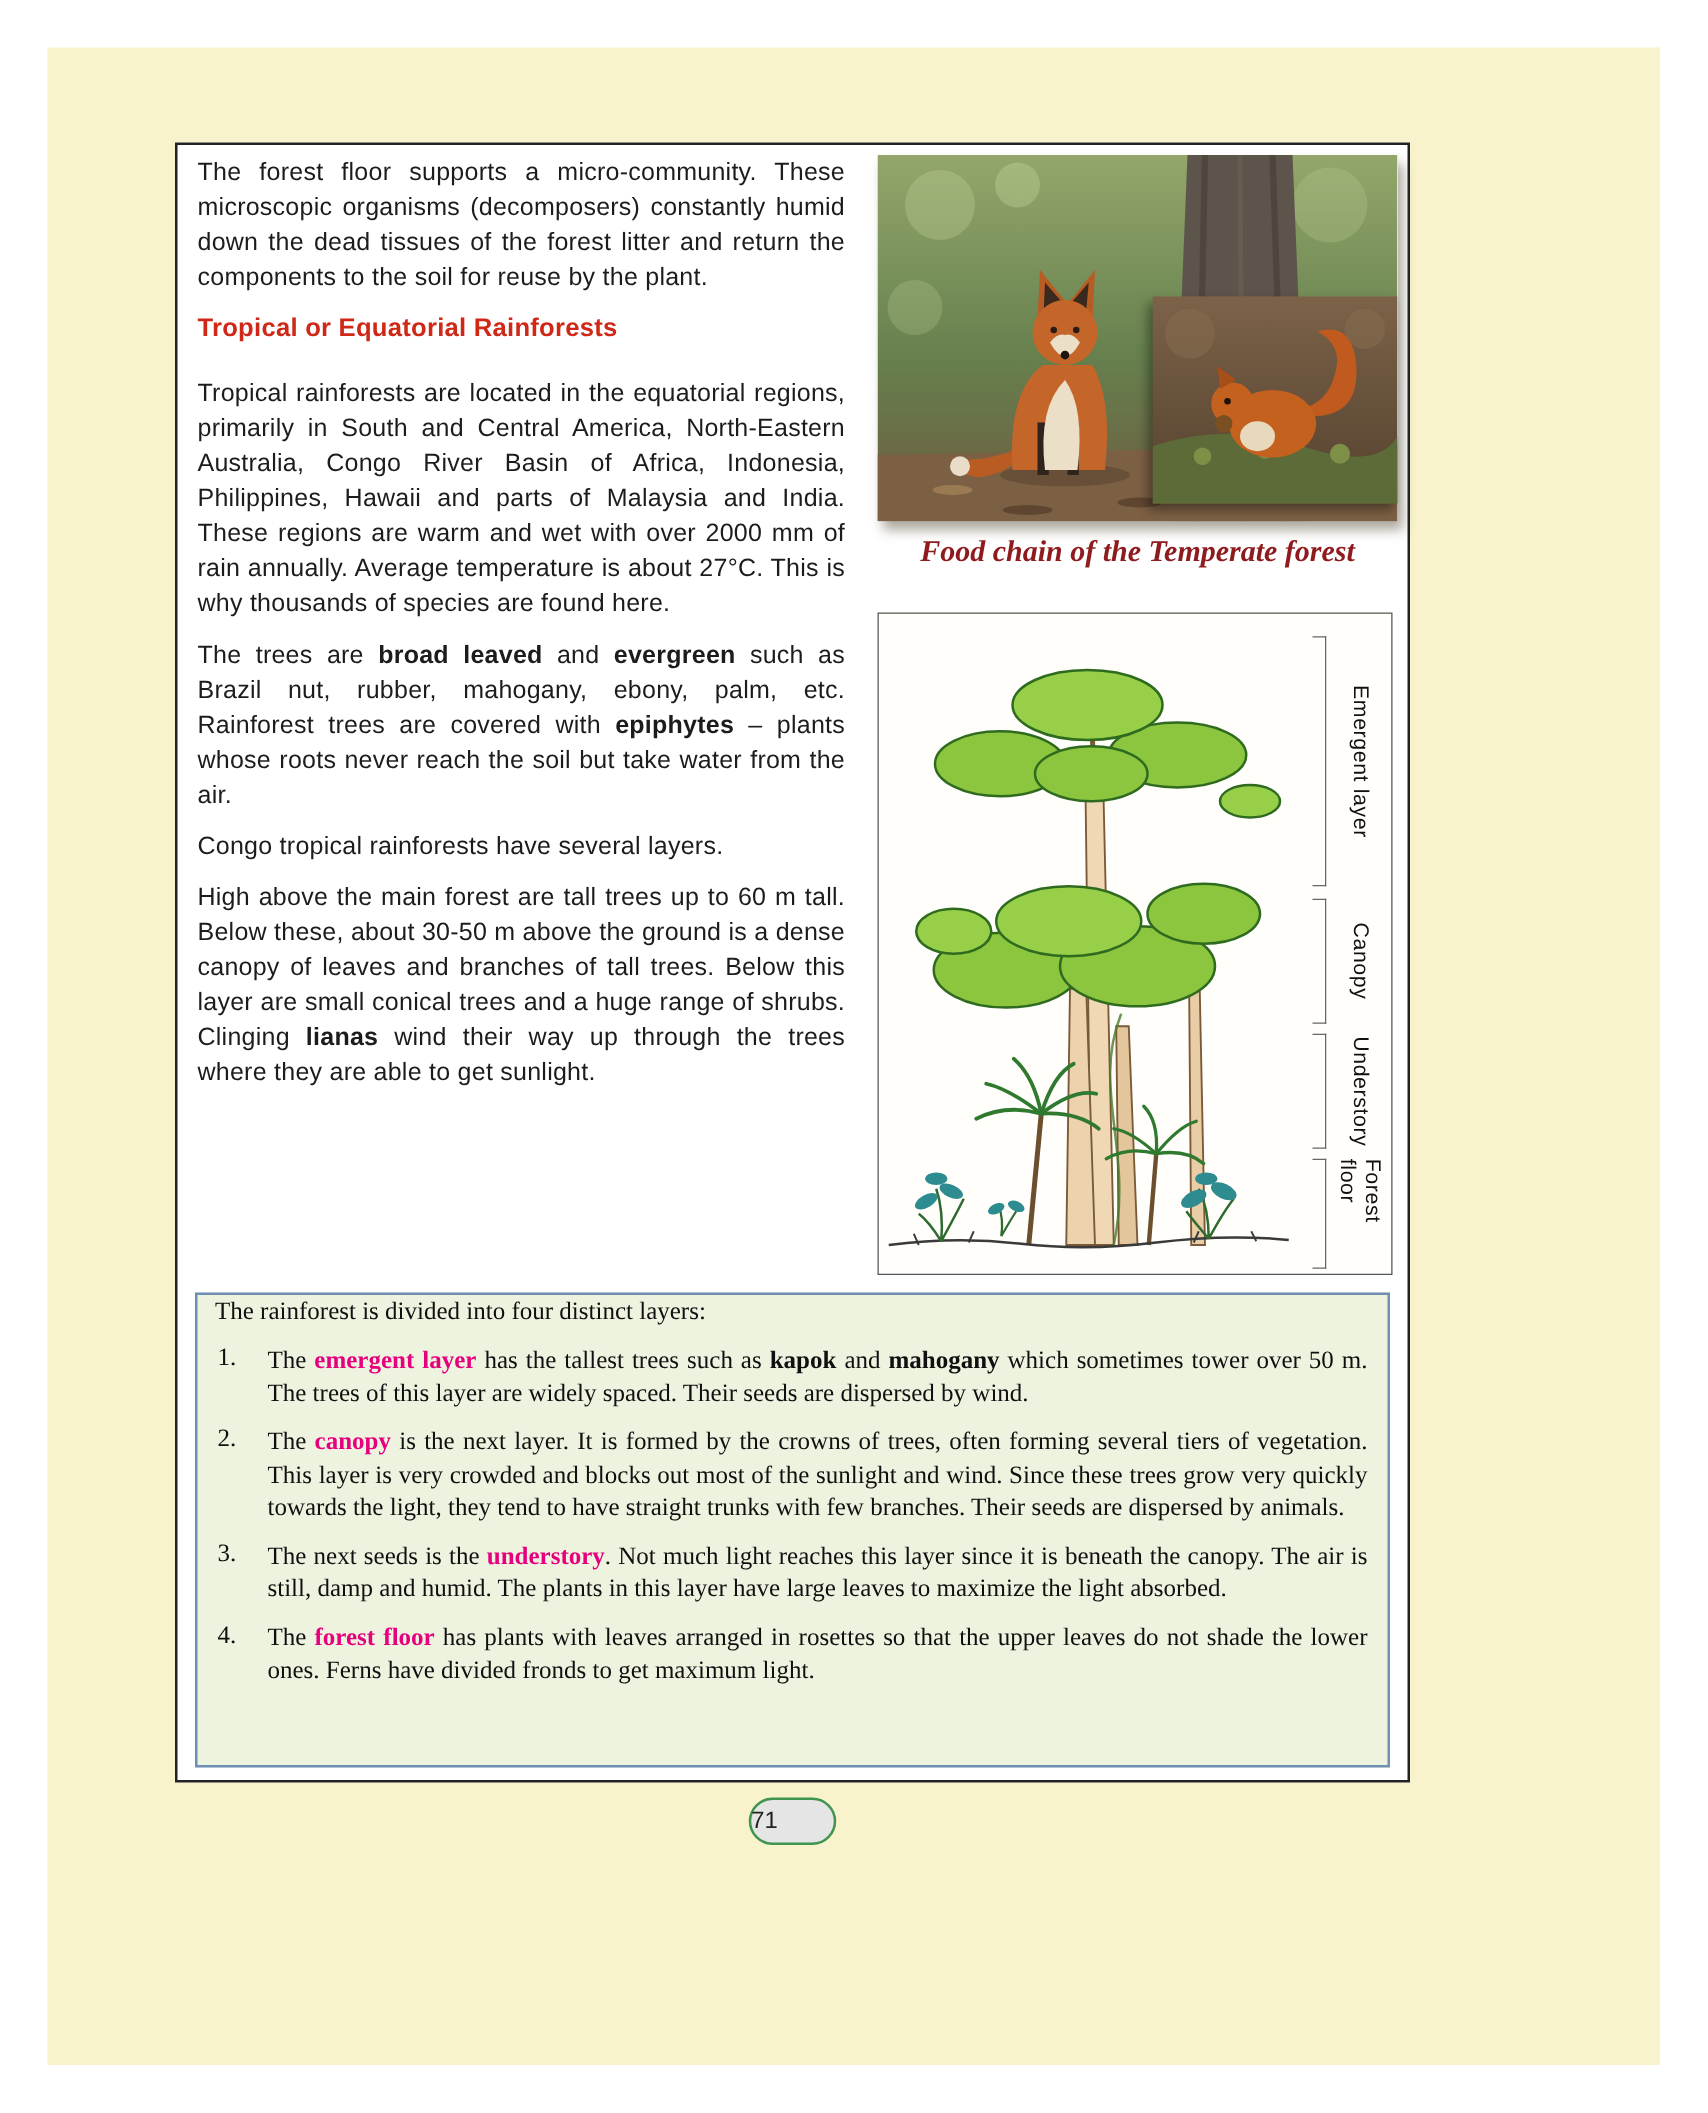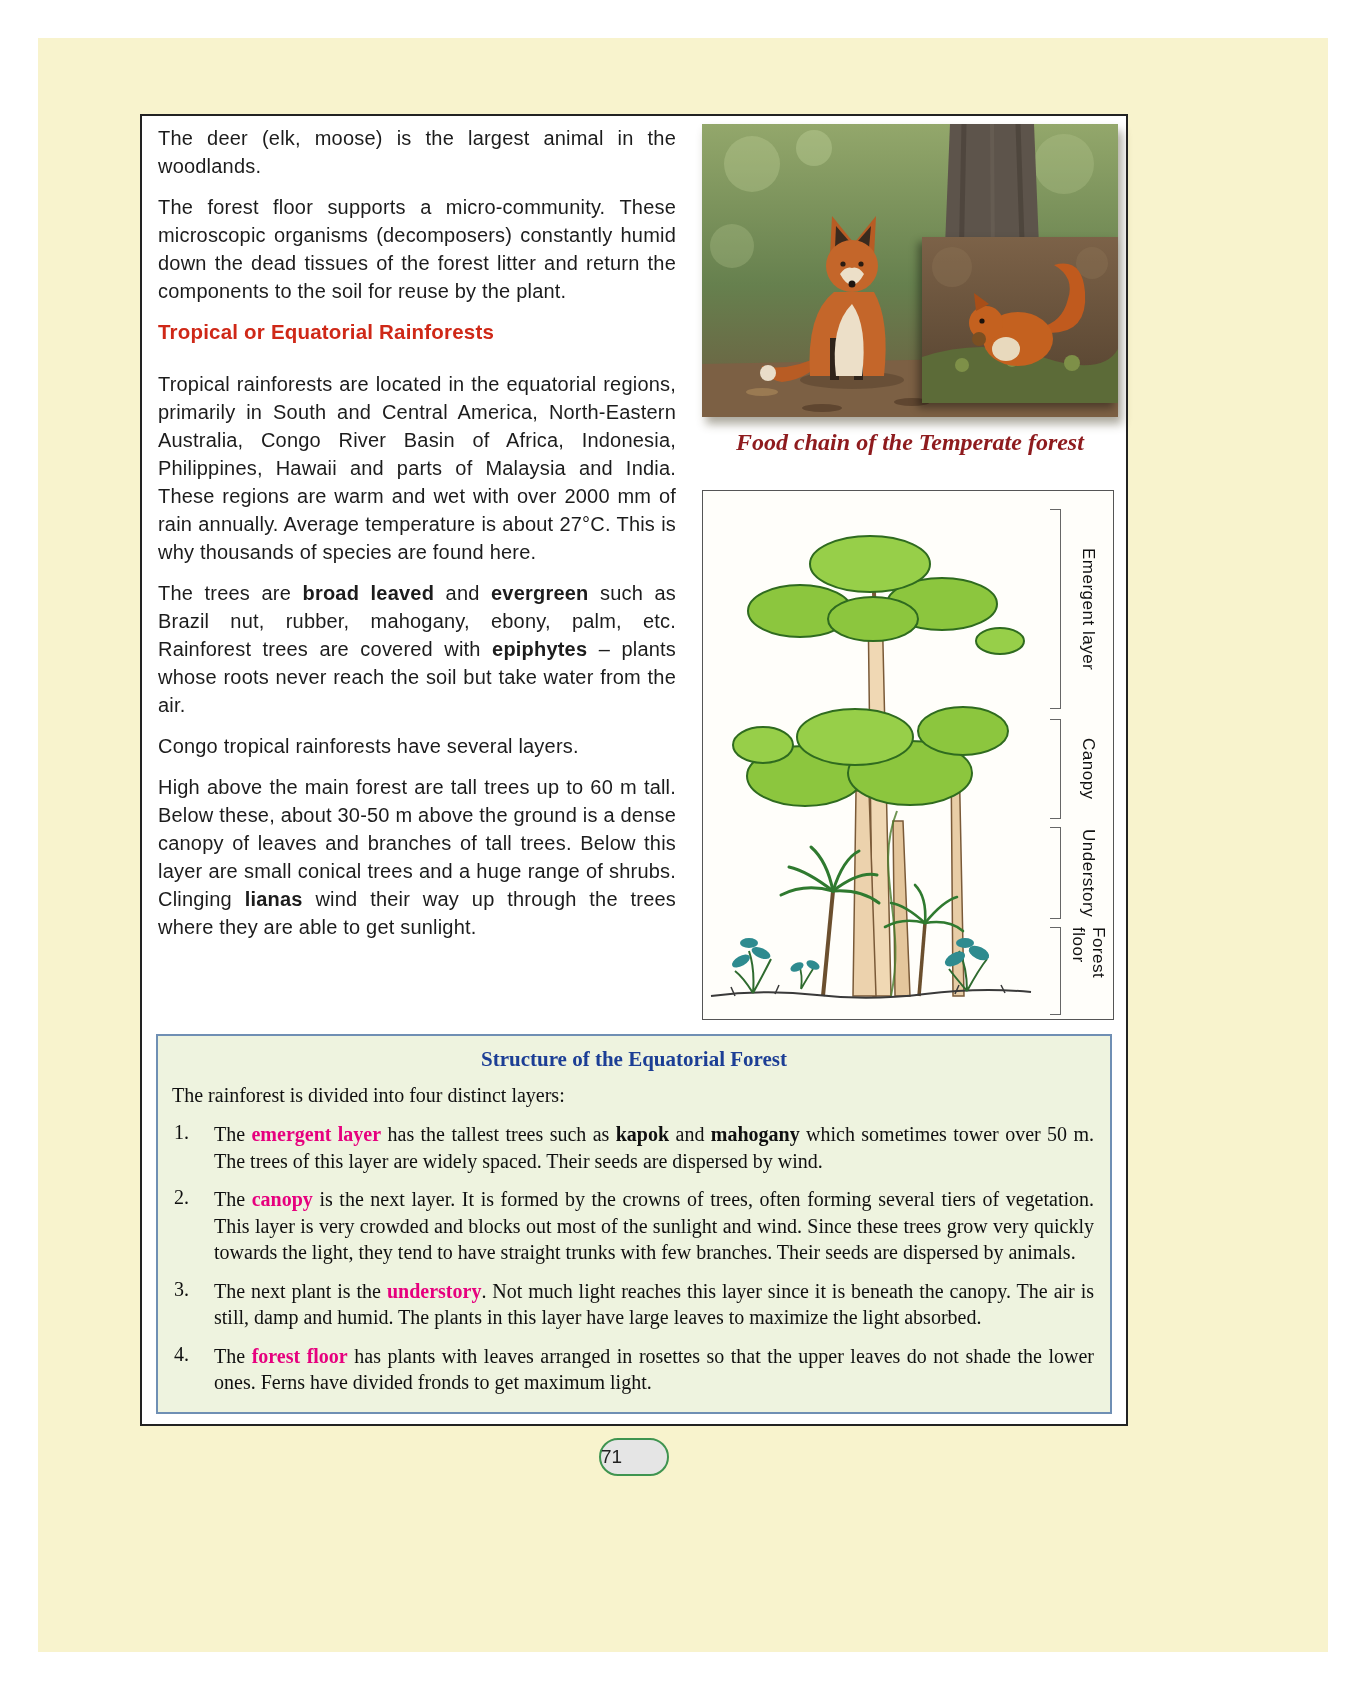--- a/index.html
+++ b/index.html
@@ -40,21 +40,20 @@
 </style>
 </head>
 <body>
 
 <div class="canvas">
   <div class="cream"></div>
 
   <div class="mainbox">
 
     <div class="text-col">
-      <p><span>The deer (elk, moose) is the largest animal in the woodlands.</span></p>
       <p><span>The forest floor supports a micro-community. These microscopic organisms (decomposers) constantly humid down the dead tissues of the forest litter and return the components to the soil for reuse by the plant.</span></p>
       <h3 class="red-heading">Tropical or Equatorial Rainforests</h3>
       <p><span>Tropical rainforests are located in the equatorial regions, primarily in South and Central America, North-Eastern Australia, Congo River Basin of Africa, Indonesia, Philippines, Hawaii and parts of Malaysia and India. These regions are warm and wet with over 2000 mm of rain annually. Average temperature is about 27°C. This is why thousands of species are found here.</span></p>
       <p><span>The trees are </span><span class="rb">broad leaved</span><span> and </span><span class="rb">evergreen</span><span> such as Brazil nut, rubber, mahogany, ebony, palm, etc. Rainforest trees are covered with </span><span class="rb">epiphytes</span><span> – plants whose roots never reach the soil but take water from the air.</span></p>
       <p><span>Congo tropical rainforests have several layers.</span></p>
       <p><span>High above the main forest are tall trees up to 60 m tall. Below these, about 30-50 m above the ground is a dense canopy of leaves and branches of tall trees. Below this layer are small conical trees and a huge range of shrubs. Clinging </span><span class="rb">lianas</span><span> wind their way up through the trees where they are able to get sunlight.</span></p>
     </div>
 
     <div class="right-col">
 
@@ -198,34 +197,33 @@
         <div class="bracket" style="top:336px;height:92px;"></div>
         <div class="vlabel" style="top:336px;height:92px;">Understory</div>
 
         <div class="bracket" style="top:436px;height:88px;"></div>
         <div class="vlabel" style="top:436px;height:88px;">Forest floor</div>
       </div>
       <div class="caption">The Equatorial Forest</div>
     </div>
 
     <div class="structure-box">
-      <div class="sb-title">Structure of the Equatorial Forest</div>
       <div class="sb-intro">The rainforest is divided into four distinct layers:</div>
 
       <div class="sb-item">
         <span class="sb-num">1.</span>
         <div class="sb-text"><span>The </span><span class="rb" style="color: rgb(230, 0, 126);">emergent layer</span><span> has the tallest trees such as </span><span class="rb">kapok</span><span> and </span><span class="rb">mahogany</span><span> which sometimes tower over 50 m. The trees of this layer are widely spaced. Their seeds are dispersed by wind.</span></div>
       </div>
       <div class="sb-item">
         <span class="sb-num">2.</span>
         <div class="sb-text"><span>The </span><span class="rb" style="color: rgb(230, 0, 126);">canopy</span><span> is the next layer. It is formed by the crowns of trees, often forming several tiers of vegetation. This layer is very crowded and blocks out most of the sunlight and wind.  Since these trees grow very quickly towards the light, they tend to have straight trunks with few branches. Their seeds are dispersed by animals.</span></div>
       </div>
       <div class="sb-item">
         <span class="sb-num">3.</span>
-        <div class="sb-text"><span>The next plant is the </span><span class="rb" style="color: rgb(230, 0, 126);">understory</span><span>. Not much light reaches this layer since it is beneath the canopy. The air is still, damp and humid. The plants in this layer have large leaves to maximize the light absorbed.</span></div>
+        <div class="sb-text"><span>The next seeds is the </span><span class="rb" style="color: rgb(230, 0, 126);">understory</span><span>. Not much light reaches this layer since it is beneath the canopy. The air is still, damp and humid. The plants in this layer have large leaves to maximize the light absorbed.</span></div>
       </div>
       <div class="sb-item">
         <span class="sb-num">4.</span>
         <div class="sb-text"><span>The </span><span class="rb" style="color: rgb(230, 0, 126);">forest floor</span><span> has plants with leaves arranged in rosettes so that the upper leaves do not shade the lower ones. Ferns have divided fronds to get maximum light.</span></div>
       </div>
     </div>
   </div>
 
   <div class="page-oval">
     <span>71</span>

